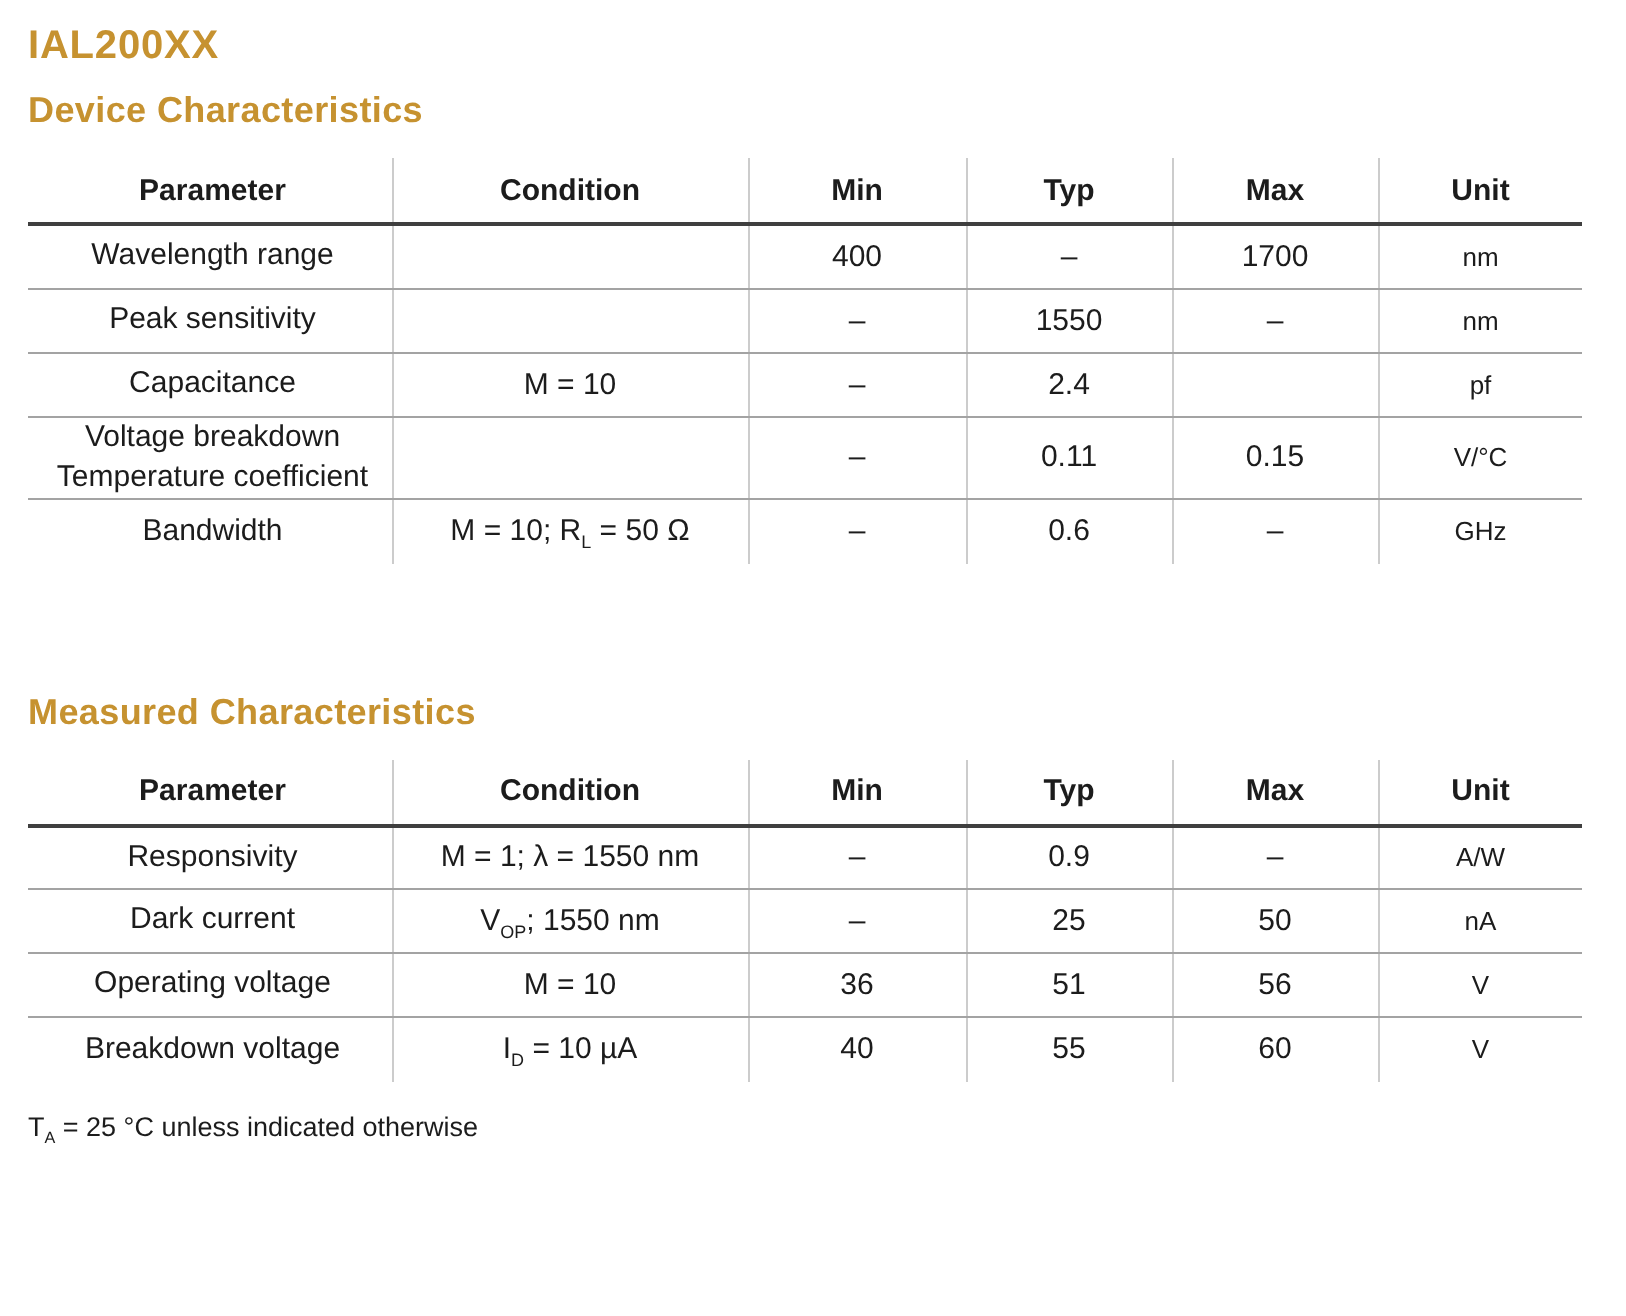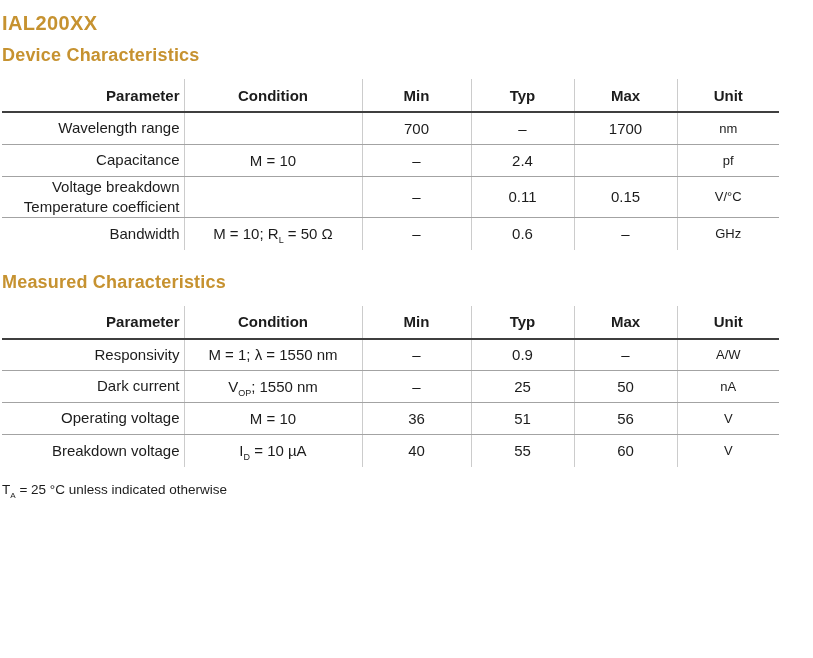--- a/index.html
+++ b/index.html
@@ -3,47 +3,47 @@
 <meta charset="utf-8">
 <style>
   :root { --accent: #C69230; --text: #1C1C1C; }
   * { box-sizing: border-box; }
   html, body { margin: 0; padding: 0; }
   body {
     width: 813px; height: 658px; background: #ffffff; overflow: hidden;
     font-family: "Liberation Sans", "DejaVu Sans", sans-serif;
     color: var(--text);
   }
-  .page { padding: 10px 18px 0 2px; }
+  .page { padding: 10px 18px 0 14px; }
   .doc-title {
     color: var(--accent); font-size: 20px; font-weight: 700;
     margin: 2px 0 0 0; letter-spacing: 0.4px;
   }
   .table-section { margin-top: 10px; }
-  .table-section + .table-section { margin-top: 22px; }
+  .table-section + .table-section { margin-top: 64px; }
   .section-heading {
     color: var(--accent); font-size: 18px; font-weight: 700;
     margin: 0 0 13px 0; letter-spacing: 0.2px;
   }
   table.spec-table { border-collapse: collapse; table-layout: fixed; width: 777px; }
   col.c-param { width: 182px; }
   col.c-condition { width: 178px; }
   col.c-min { width: 109px; }
   col.c-typ { width: 103px; }
   col.c-max { width: 103px; }
   col.c-unit { width: 102px; }
   th, td { padding: 0 4px; vertical-align: middle; }
   th {
     font-weight: 700; font-size: 15px; height: 33px; 
     border-bottom: 2px solid #3f3f3f;
   }
   th:not(:last-child), td:not(:last-child) { border-right: 1px solid #cccccc; }
   td { font-size: 15px; height: 32px; text-align: center; border-bottom: 1px solid #a3a3a3; }
   tbody tr:last-child td { border-bottom: none; }
-  th.cell-param, td.cell-param { text-align: right; padding-left: 7px; }
+  th.cell-param, td.cell-param { text-align: center; padding-left: 7px; }
   td.cell-param { white-space: pre-line; line-height: 1.35; }
   td.cell-unit { font-size: 13px; }
   sub { font-size: 0.6em; line-height: 0; }
   .footnote { font-size: 13.5px; margin: 15px 0 0 0; }
 </style>
 </head>
 <body>
 
 <div class="page">
   <h1 class="doc-title">IAL200XX</h1>
@@ -66,23 +66,31 @@
               <th class="cell-min">Min</th>
               <th class="cell-typ">Typ</th>
               <th class="cell-max">Max</th>
               <th class="cell-unit">Unit</th>
             </tr>
       </thead>
       <tbody>
             <tr>
               <td class="cell-param">Wavelength range</td>
               <td class="cell-condition"></td>
-              <td class="cell-min">700</td>
+              <td class="cell-min">400</td>
               <td class="cell-typ">–</td>
               <td class="cell-max">1700</td>
+              <td class="cell-unit">nm</td>
+            </tr>
+            <tr>
+              <td class="cell-param">Peak sensitivity</td>
+              <td class="cell-condition"></td>
+              <td class="cell-min">–</td>
+              <td class="cell-typ">1550</td>
+              <td class="cell-max">–</td>
               <td class="cell-unit">nm</td>
             </tr>
             <tr>
               <td class="cell-param">Capacitance</td>
               <td class="cell-condition">M = 10</td>
               <td class="cell-min">–</td>
               <td class="cell-typ">2.4</td>
               <td class="cell-max"></td>
               <td class="cell-unit">pf</td>
             </tr>

